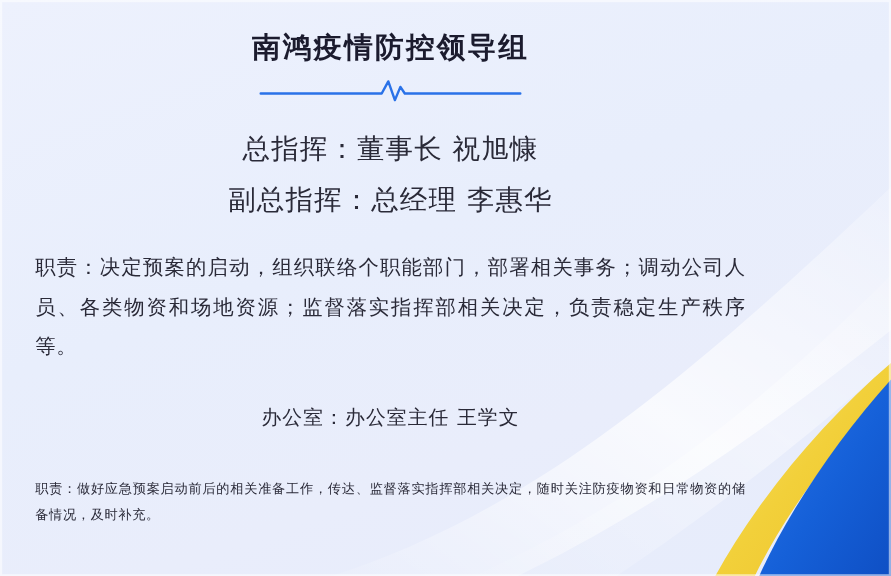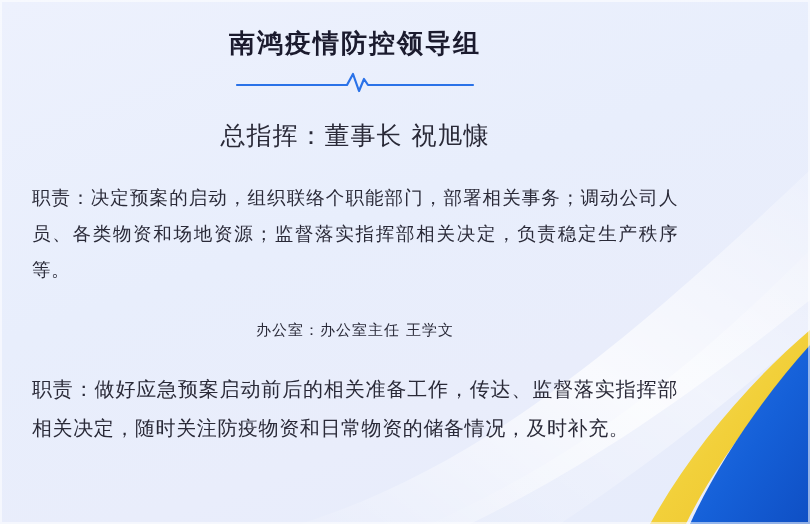--- a/index.html
+++ b/index.html
@@ -93,29 +93,29 @@
     text-justify: inter-character;
     padding: 0 2px;
   }
 
   .office-block {
     margin-top: 33px;
     text-align: center;
   }
   .office-line {
     font-family: "DejaVu Sans", "Liberation Sans", sans-serif;
-    font-size: 15px;
+    font-size: 18px;
     color: #2a2a38;
     letter-spacing: 1px;
   }
 
   .duty-block-2 {
-    margin-top: 30px;
+    margin-top: 42px;
     font-family: Liberation Sans, sans-serif;
-    font-size: 20px;
+    font-size: 12px;
     color: #2a2a38;
     line-height: 1.95;
     letter-spacing: 0.6px;
     text-align: justify;
     text-justify: inter-character;
     padding: 0 2px;
   }
 </style>
 </head>
 <body>
@@ -159,20 +159,21 @@
     <h1 class="title">南鸿疫情防控领导组</h1>
 
     <div class="divider-wrap">
       <svg class="divider-svg" width="240" height="22" viewBox="0 0 240 22">
         <path d="M 2,14 L 104,14 L 112,14 L 118,3 L 124,20 L 129,8 L 133,14 L 238,14" fill="none" stroke="#2a72e8" stroke-width="2.2" stroke-linecap="round" stroke-linejoin="round"></path>
       </svg>
     </div>
 
     <div class="leader-block">
       <div class="leader-line">总指挥：董事长  祝旭慷</div>
+      <div class="leader-line">副总指挥：总经理  李惠华</div>
     </div>
 
     <p class="duty-block">职责：决定预案的启动，组织联络个职能部门，部署相关事务；调动公司人员、各类物资和场地资源；监督落实指挥部相关决定，负责稳定生产秩序等。</p>
 
     <div class="office-block">
       <div class="office-line">办公室：办公室主任  王学文</div>
     </div>
 
     <p class="duty-block-2">职责：做好应急预案启动前后的相关准备工作，传达、监督落实指挥部相关决定，随时关注防疫物资和日常物资的储备情况，及时补充。</p>
 

